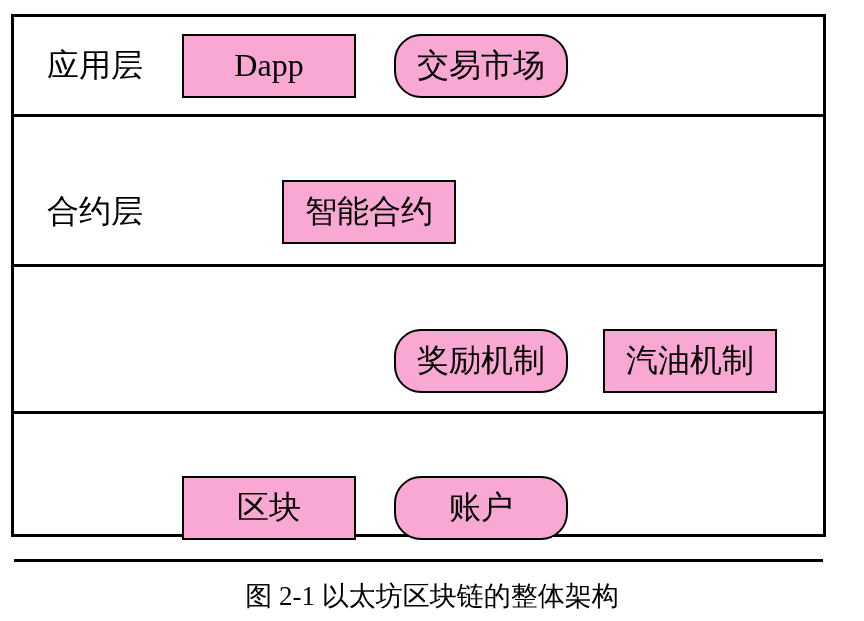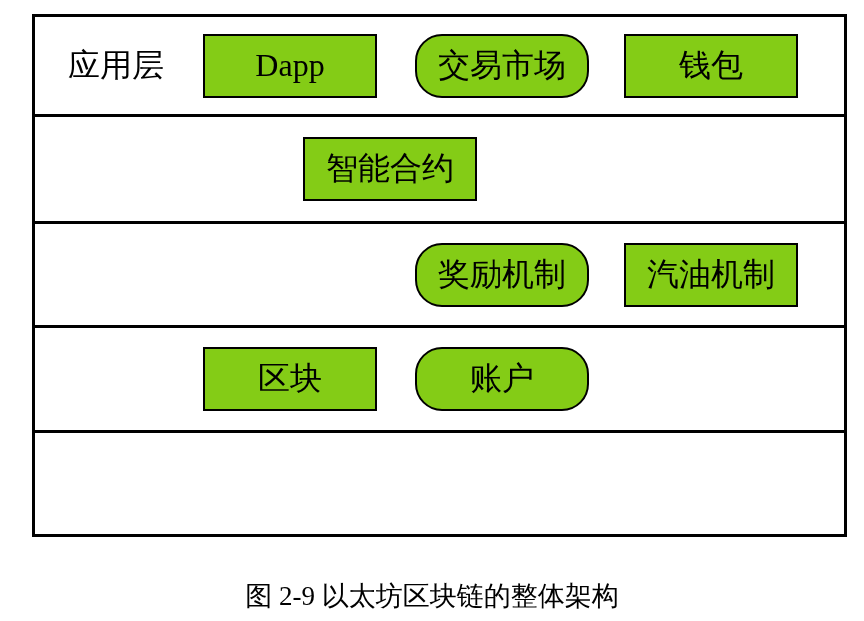--- a/index.html
+++ b/index.html
@@ -11,28 +11,29 @@
     position: relative;
     width: 864px;
     height: 621px;
     background: #ffffff;
     font-family: "Liberation Serif", "DejaVu Serif", serif;
     color: #000000;
     overflow: hidden;
   }
   .outer {
     position: absolute;
-    left: 32px;
+    left: 11px;
     top: 14px;
     width: 815px;
     height: 523px;
     border: 3px solid #000000;
     box-sizing: border-box;
     display: grid;
     grid-template-rows: 100px 107px 104px 105px auto;
+    gap: 43px;
   }
   .layer-row {
     position: relative;
     box-sizing: border-box;
   }
   .layer-row.divided {
     border-bottom: 3px solid #000000;
   }
   .layer-label {
     position: absolute;
@@ -49,21 +50,21 @@
     transform: translateY(-50%);
     width: 174px;
     height: 64px;
     border: 2px solid #000000;
     box-sizing: border-box;
     display: flex;
     align-items: center;
     justify-content: center;
     font-size: 32px;
     white-space: nowrap;
-    background: #84cc16;
+    background: #f9a8d4;
   }
   .c1 { left: 168px; }
   .c2 { left: 380px; border-radius: 27px; }
   .c3 { left: 589px; }
   .c2a { left: 268px; }
   .c2b { left: 499px; }
   .figure-caption {
     position: absolute;
     top: 578px;
     left: 0;
@@ -76,34 +77,34 @@
 </head>
 <body>
 
 <div class="page">
   <div class="outer">
 
     <div class="layer-row divided">
       <div class="layer-label">应用层</div>
       <div class="component-box c1">Dapp</div>
       <div class="component-box c2">交易市场</div>
-      <div class="component-box c3">钱包</div>
     </div>
 
     <div class="layer-row divided">
+      <div class="layer-label">合约层</div>
       <div class="component-box c2a">智能合约</div>
     </div>
 
     <div class="layer-row divided">
       <div class="component-box c3">汽油机制</div>
       <div class="component-box c2">奖励机制</div>
     </div>
 
     <div class="layer-row divided">
       <div class="component-box c1">区块</div>
       <div class="component-box c2">账户</div>
     </div>
 
 
   </div>
 
-  <div class="figure-caption">图 2-9 以太坊区块链的整体架构</div>
+  <div class="figure-caption">图 2-1 以太坊区块链的整体架构</div>
 </div>
 
 </body></html>

